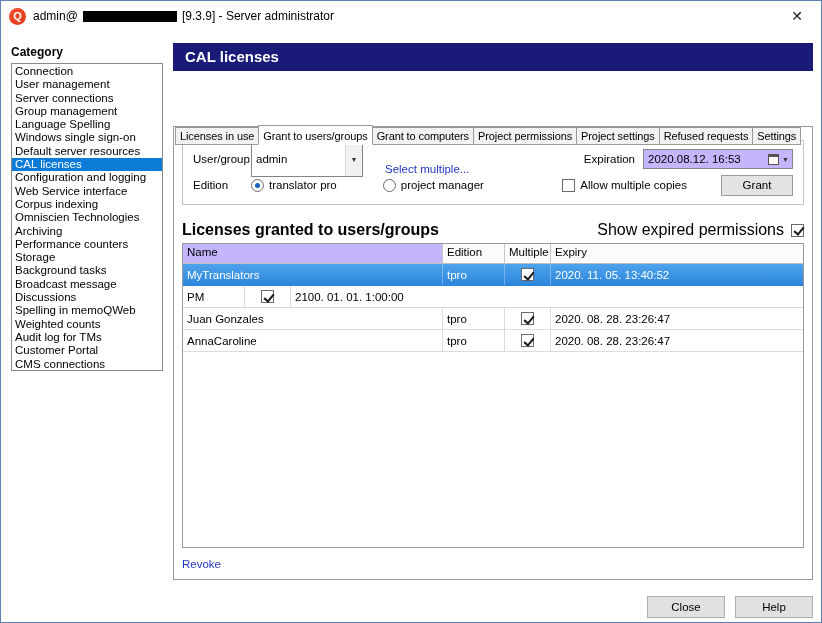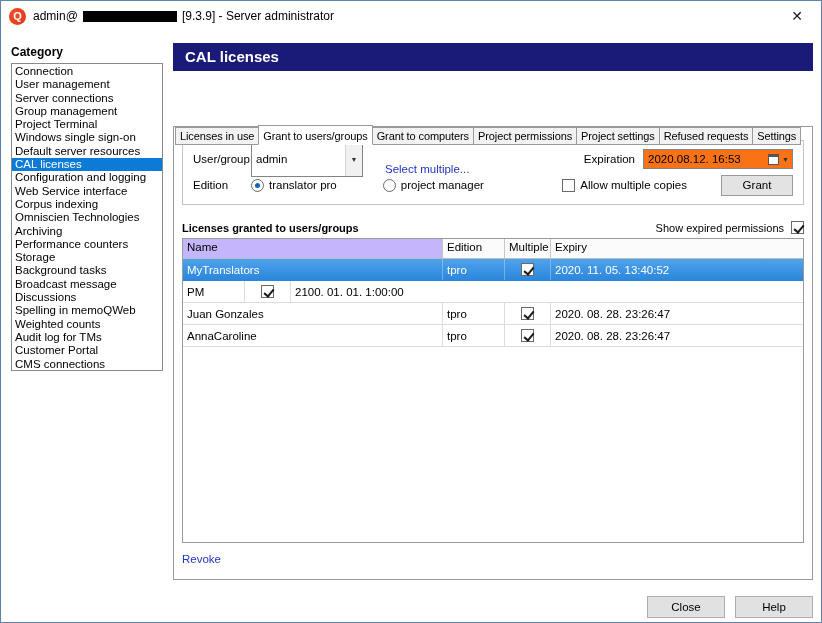--- a/index.html
+++ b/index.html
@@ -37,37 +37,37 @@
 
   fieldset.grantbox { border:1px solid #c3c3c3; padding:0 10px 6px 10px; }
   fieldset.grantbox legend { font-size:11.5px; padding:0 3px; margin-left:4px; color:#000; }
   .grow { display:flex; align-items:center; height:26px; font-size:11.5px; }
   .glabel { width:58px; flex:none; }
   .combo { width:112px; height:36px; border:1px solid #848484; display:flex; align-items:center; background:#fff; }
   .combo .val { flex:1; padding-left:4px; overflow:hidden; white-space:nowrap; }
   .combo .arrow { width:17px; align-self:stretch; border-left:1px solid #d4d4d4; background:#f1f1f1; display:flex; align-items:center; justify-content:center; font-size:7px; color:#333; }
   .link { color:#2136c0; margin-left:22px; cursor:default;margin-top:20px; }
   .exp-label { margin-left:auto; margin-right:8px; }
-  .datepicker { width:150px; height:20px; border:1px solid #848484; display:flex; align-items:center; background:#f97316; flex:none; }
+  .datepicker { width:150px; height:20px; border:1px solid #848484; display:flex; align-items:center; background:#c4b5fd; flex:none; }
   .datepicker .val { flex:1; padding-left:4px; white-space:nowrap; overflow:hidden; }
   .cal-icon { width:11px; height:11px; border:1px solid #555; border-top:3px solid #555; margin-right:3px; flex:none; background:#fff; }
   .dp-arrow { font-size:7px; color:#333; margin-right:3px; }
 
   .radio { display:flex; align-items:center; }
   .rb { width:13px; height:13px; border:1px solid #6a6a6a; border-radius:50%; background:#fff; margin-right:5px; position:relative; flex:none; }
   .radio.selected .rb::after { content:""; position:absolute; left:3px; top:3px; right:3px; bottom:3px; border-radius:50%; background:#1464c4; }
   .radio1 { margin-right:46px; }
 
   .cb { width:13px; height:13px; border:1px solid #6a6a6a; background:#fff; position:relative; display:inline-block; flex:none; }
   .cb.checked::after { content:""; position:absolute; left:3.5px; top:0.5px; width:4px; height:8px; border:solid #1a1a1a; border-width:0 2px 2px 0; transform:rotate(40deg); }
   .allow { margin-left:auto; display:flex; align-items:center; margin-right:34px; }
   .allow .cb { margin-right:5px; }
   .grant-btn { width:72px; height:21px; background:#e3e3e3; border:1px solid #9a9a9a; font-size:11.5px; display:flex; align-items:center; justify-content:center; }
 
-  .granted-bar { display:flex; align-items:flex-end; margin:16px 0 4px; font-size:11px; }
+  .granted-bar { display:flex; align-items:flex-start; margin:16px 0 4px; font-size:16px; }
   .granted-label { font-weight:bold; }
   .show-expired { margin-left:auto; display:flex; align-items:center; }
   .show-expired .cb { margin-left:7px; }
 
   .table { border:1px solid #9a9a9a; height:305px; display:flex; flex-direction:column; background:#fff; overflow:hidden; }
   .thead { display:flex; height:20px; border-bottom:1px solid #bdbdbd; font-size:11.5px; flex:none; }
   .th { padding:2px 4px; border-right:1px solid #c6c6c6; background:#fbfbfb; overflow:hidden; white-space:nowrap; }
   .th.name { width:260px; background:#c4b5fd; }
   .th.edition { width:62px; }
   .th.multiple { width:46px; }
@@ -103,21 +103,21 @@
 
   <div class="body">
 
     <div class="sidebar">
       <div class="side-label">Category</div>
       <div class="listbox">
           <div class="lb-item">Connection</div>
           <div class="lb-item">User management</div>
           <div class="lb-item">Server connections</div>
           <div class="lb-item">Group management</div>
-          <div class="lb-item">Project Terminal</div>
+          <div class="lb-item">Language Spelling</div>
           <div class="lb-item">Windows single sign-on</div>
           <div class="lb-item">Default server resources</div>
           <div class="lb-item selected">CAL licenses</div>
           <div class="lb-item">Configuration and logging</div>
           <div class="lb-item">Web Service interface</div>
           <div class="lb-item">Corpus indexing</div>
           <div class="lb-item">Omniscien Technologies</div>
           <div class="lb-item">Archiving</div>
           <div class="lb-item">Performance counters</div>
           <div class="lb-item">Storage</div>

